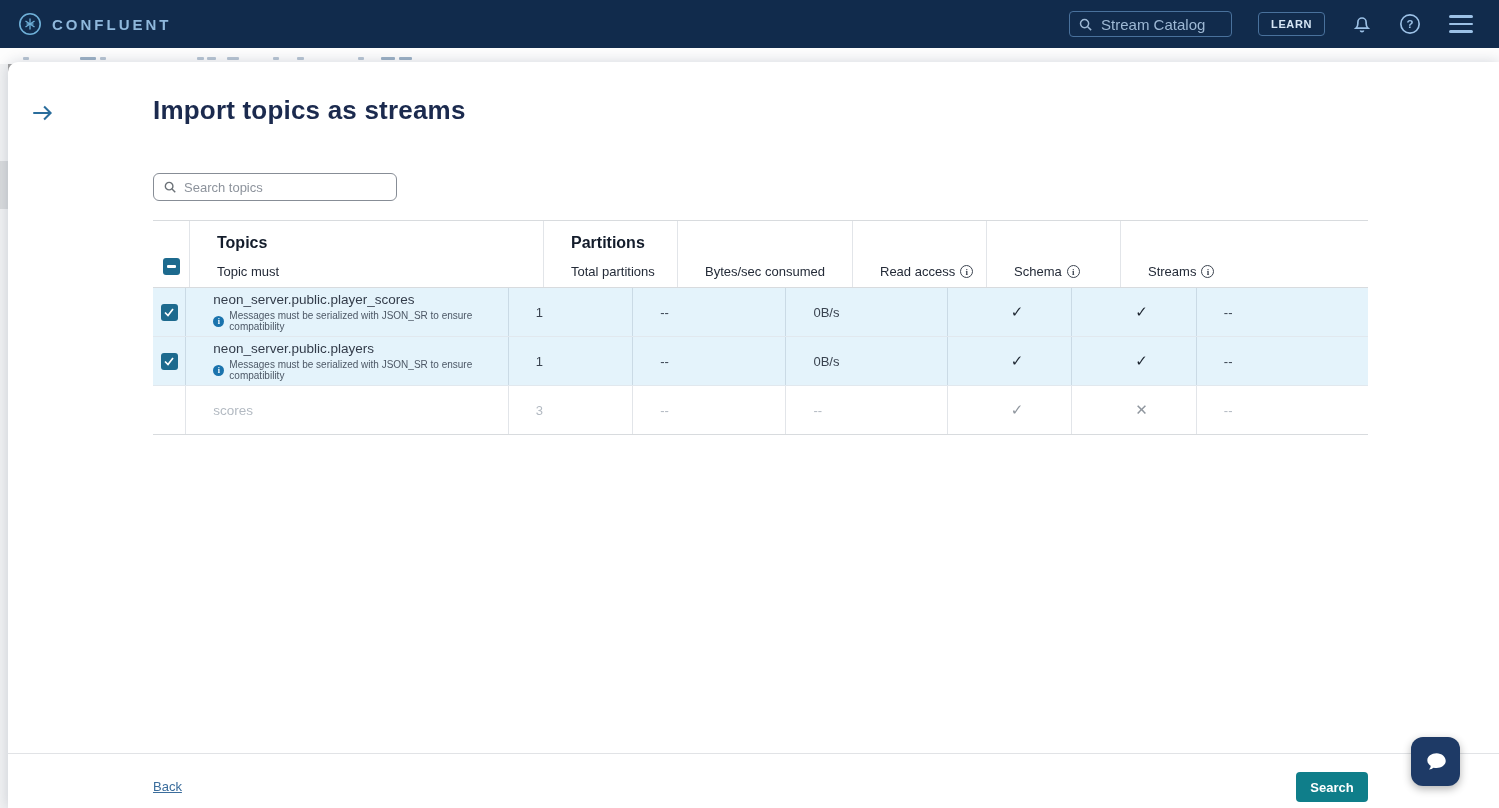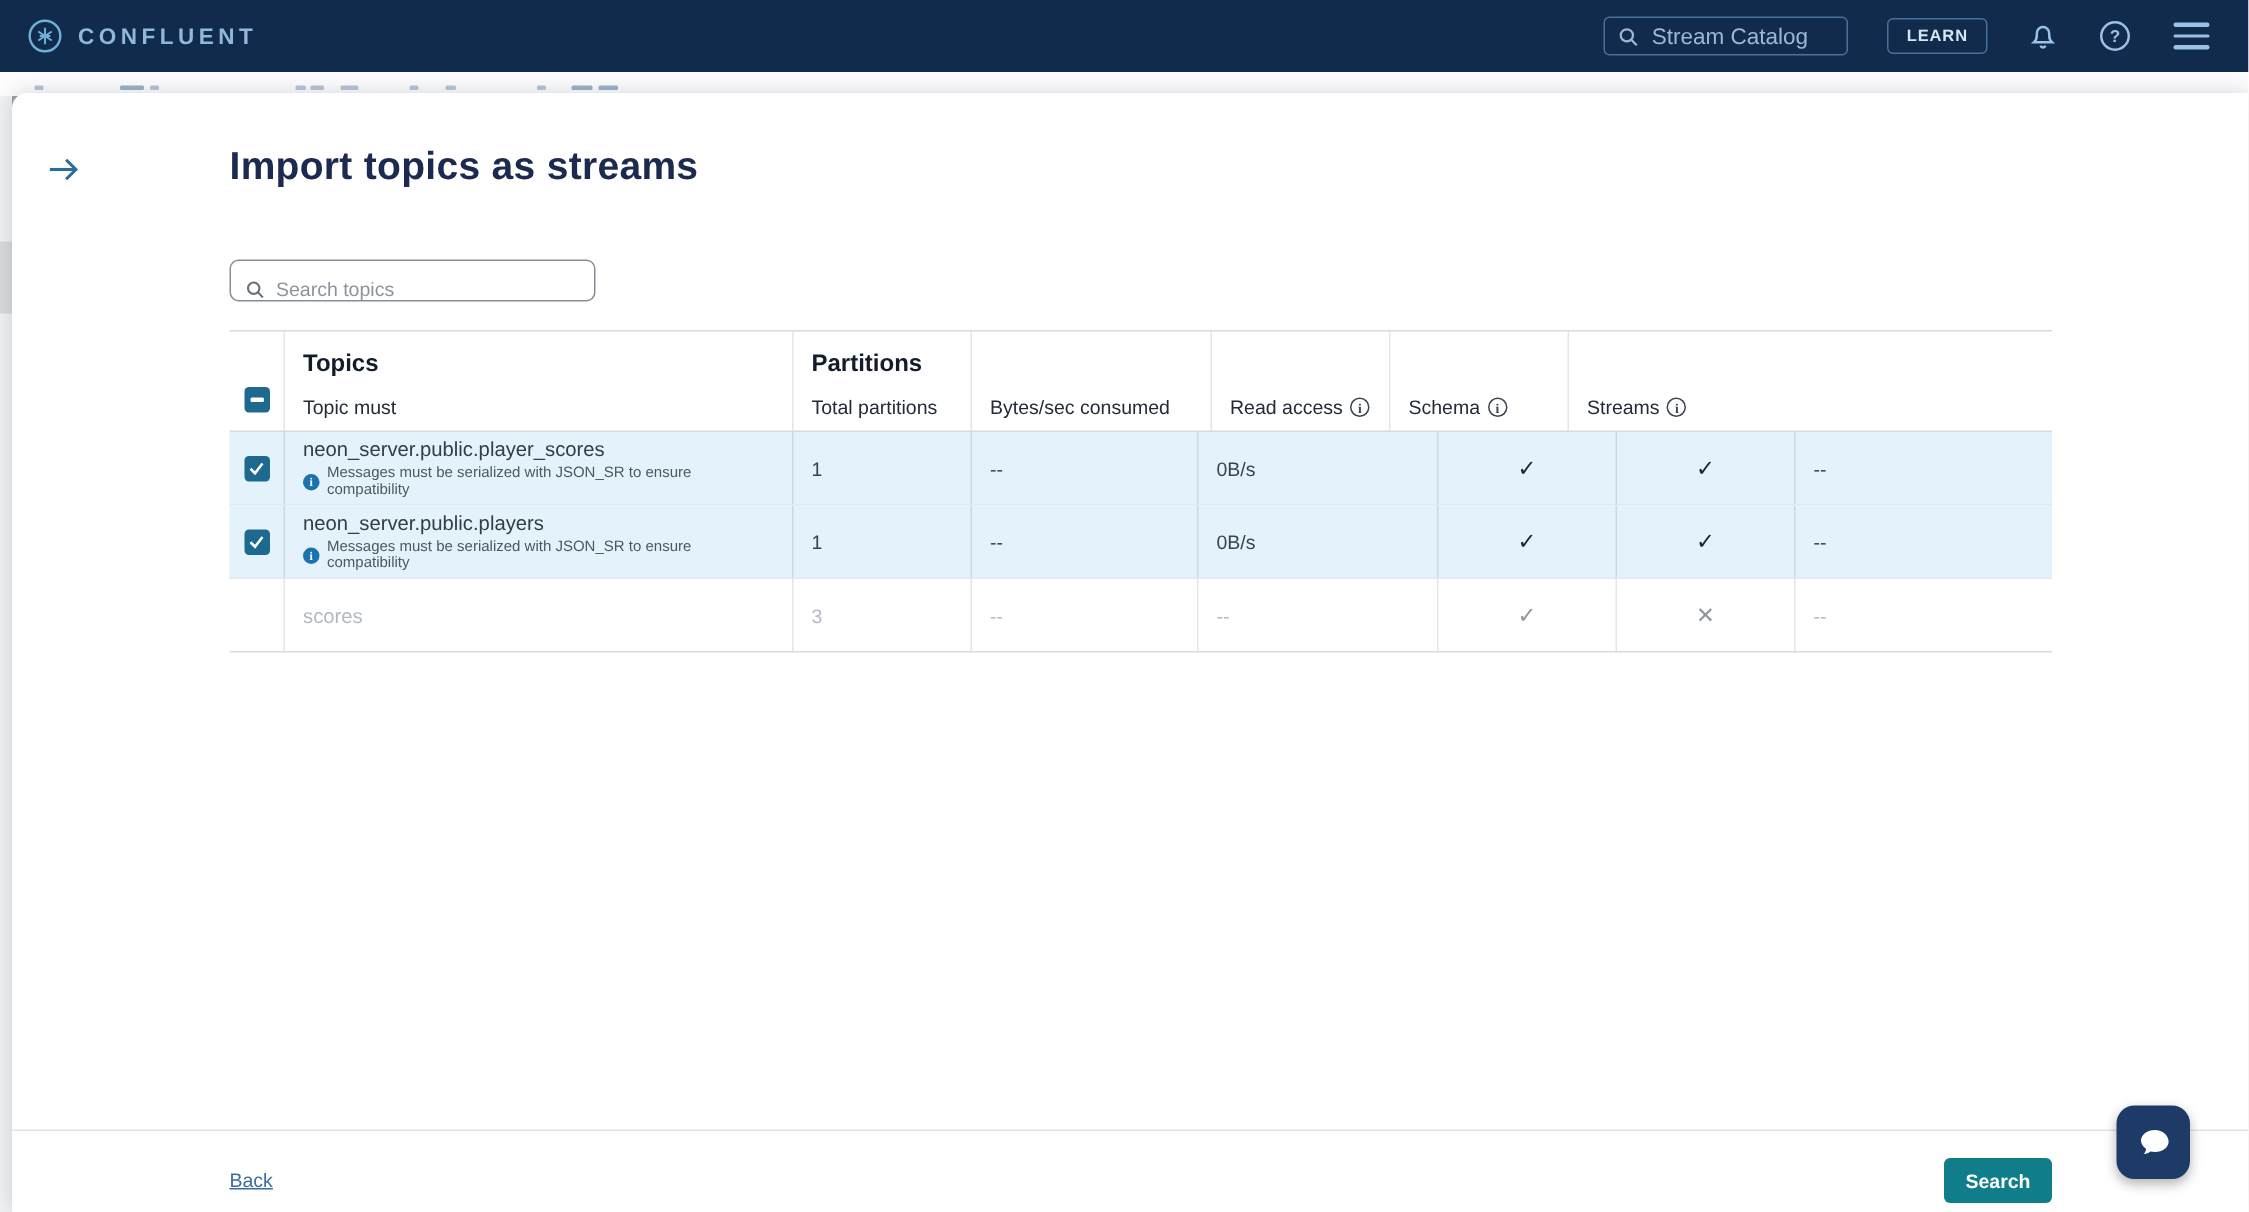--- a/index.html
+++ b/index.html
@@ -35,29 +35,29 @@
   
   .modal { position:absolute; left:8px; top:62px; width:1491px; height:746px;
     background:#fff; border-radius:10px 0 0 0; box-shadow:0 0 14px rgba(20,40,70,.18); z-index:10; }
   .collapse-arrow { position:absolute; left:22px; top:38px; width:26px; height:26px;
     color:#2a6d9c; cursor:pointer; }
   .modal-title { position:absolute; left:145px; top:33px; font-size:26px; font-weight:bold;
     color:#1b2a4e; letter-spacing:.2px; }
   .modal-subtitle { position:absolute; left:145px; top:70px; font-size:13px; color:#3f4a5a; }
 
   .topic-search { position:absolute; left:145px; top:111px; width:244px; height:28px;
-    border:1px solid #878d96; border-radius:6px; display:flex; align-items:flex-end;
+    border:1px solid #878d96; border-radius:6px; display:flex; align-items:center;
     gap:7px; padding:0 9px; color:#6b7177; background:#fff; }
   .topic-search input { border:none; outline:none; width:190px; font-size:13px; color:#333;
     font-family:"Liberation Sans", sans-serif; }
   .topic-search input::placeholder { color:#8d939c; }
 
   
   .table { position:absolute; left:145px; top:158px; width:1215px; font-size:13px; }
-  .tr { display:flex; width:1215px; }
+  .tr { display:flex; width:1215px;gap:15px; }
   .thead { border-top:1px solid #d8dbde; border-bottom:1px solid #d8dbde; height:68px; }
   .td, .th { padding:0 12px; display:flex; flex-direction:column; justify-content:center; }
   .th { justify-content:flex-end; padding-bottom:8px; color:#242b38; }
   .group-label { font-size:16px; font-weight:bold; color:#131c2b; margin-bottom:12px; }
   .sub-label { font-size:13px; color:#242b38; display:flex; align-items:center; gap:5px; }
   .c0 { width:37px; align-items:center; padding:0; }
   .c1 { width:339px; } .c2 { width:119px; } .c3 { width:151px; } .c4 { width:160px; }
   .c5 { width:119px; } .c6 { width:119px; } .c7 { width:171px; }
   .bdr { border-right:1px solid rgba(13,40,70,.12); }
   .row { height:49px; border-bottom:1px solid #e1e8ee; }

